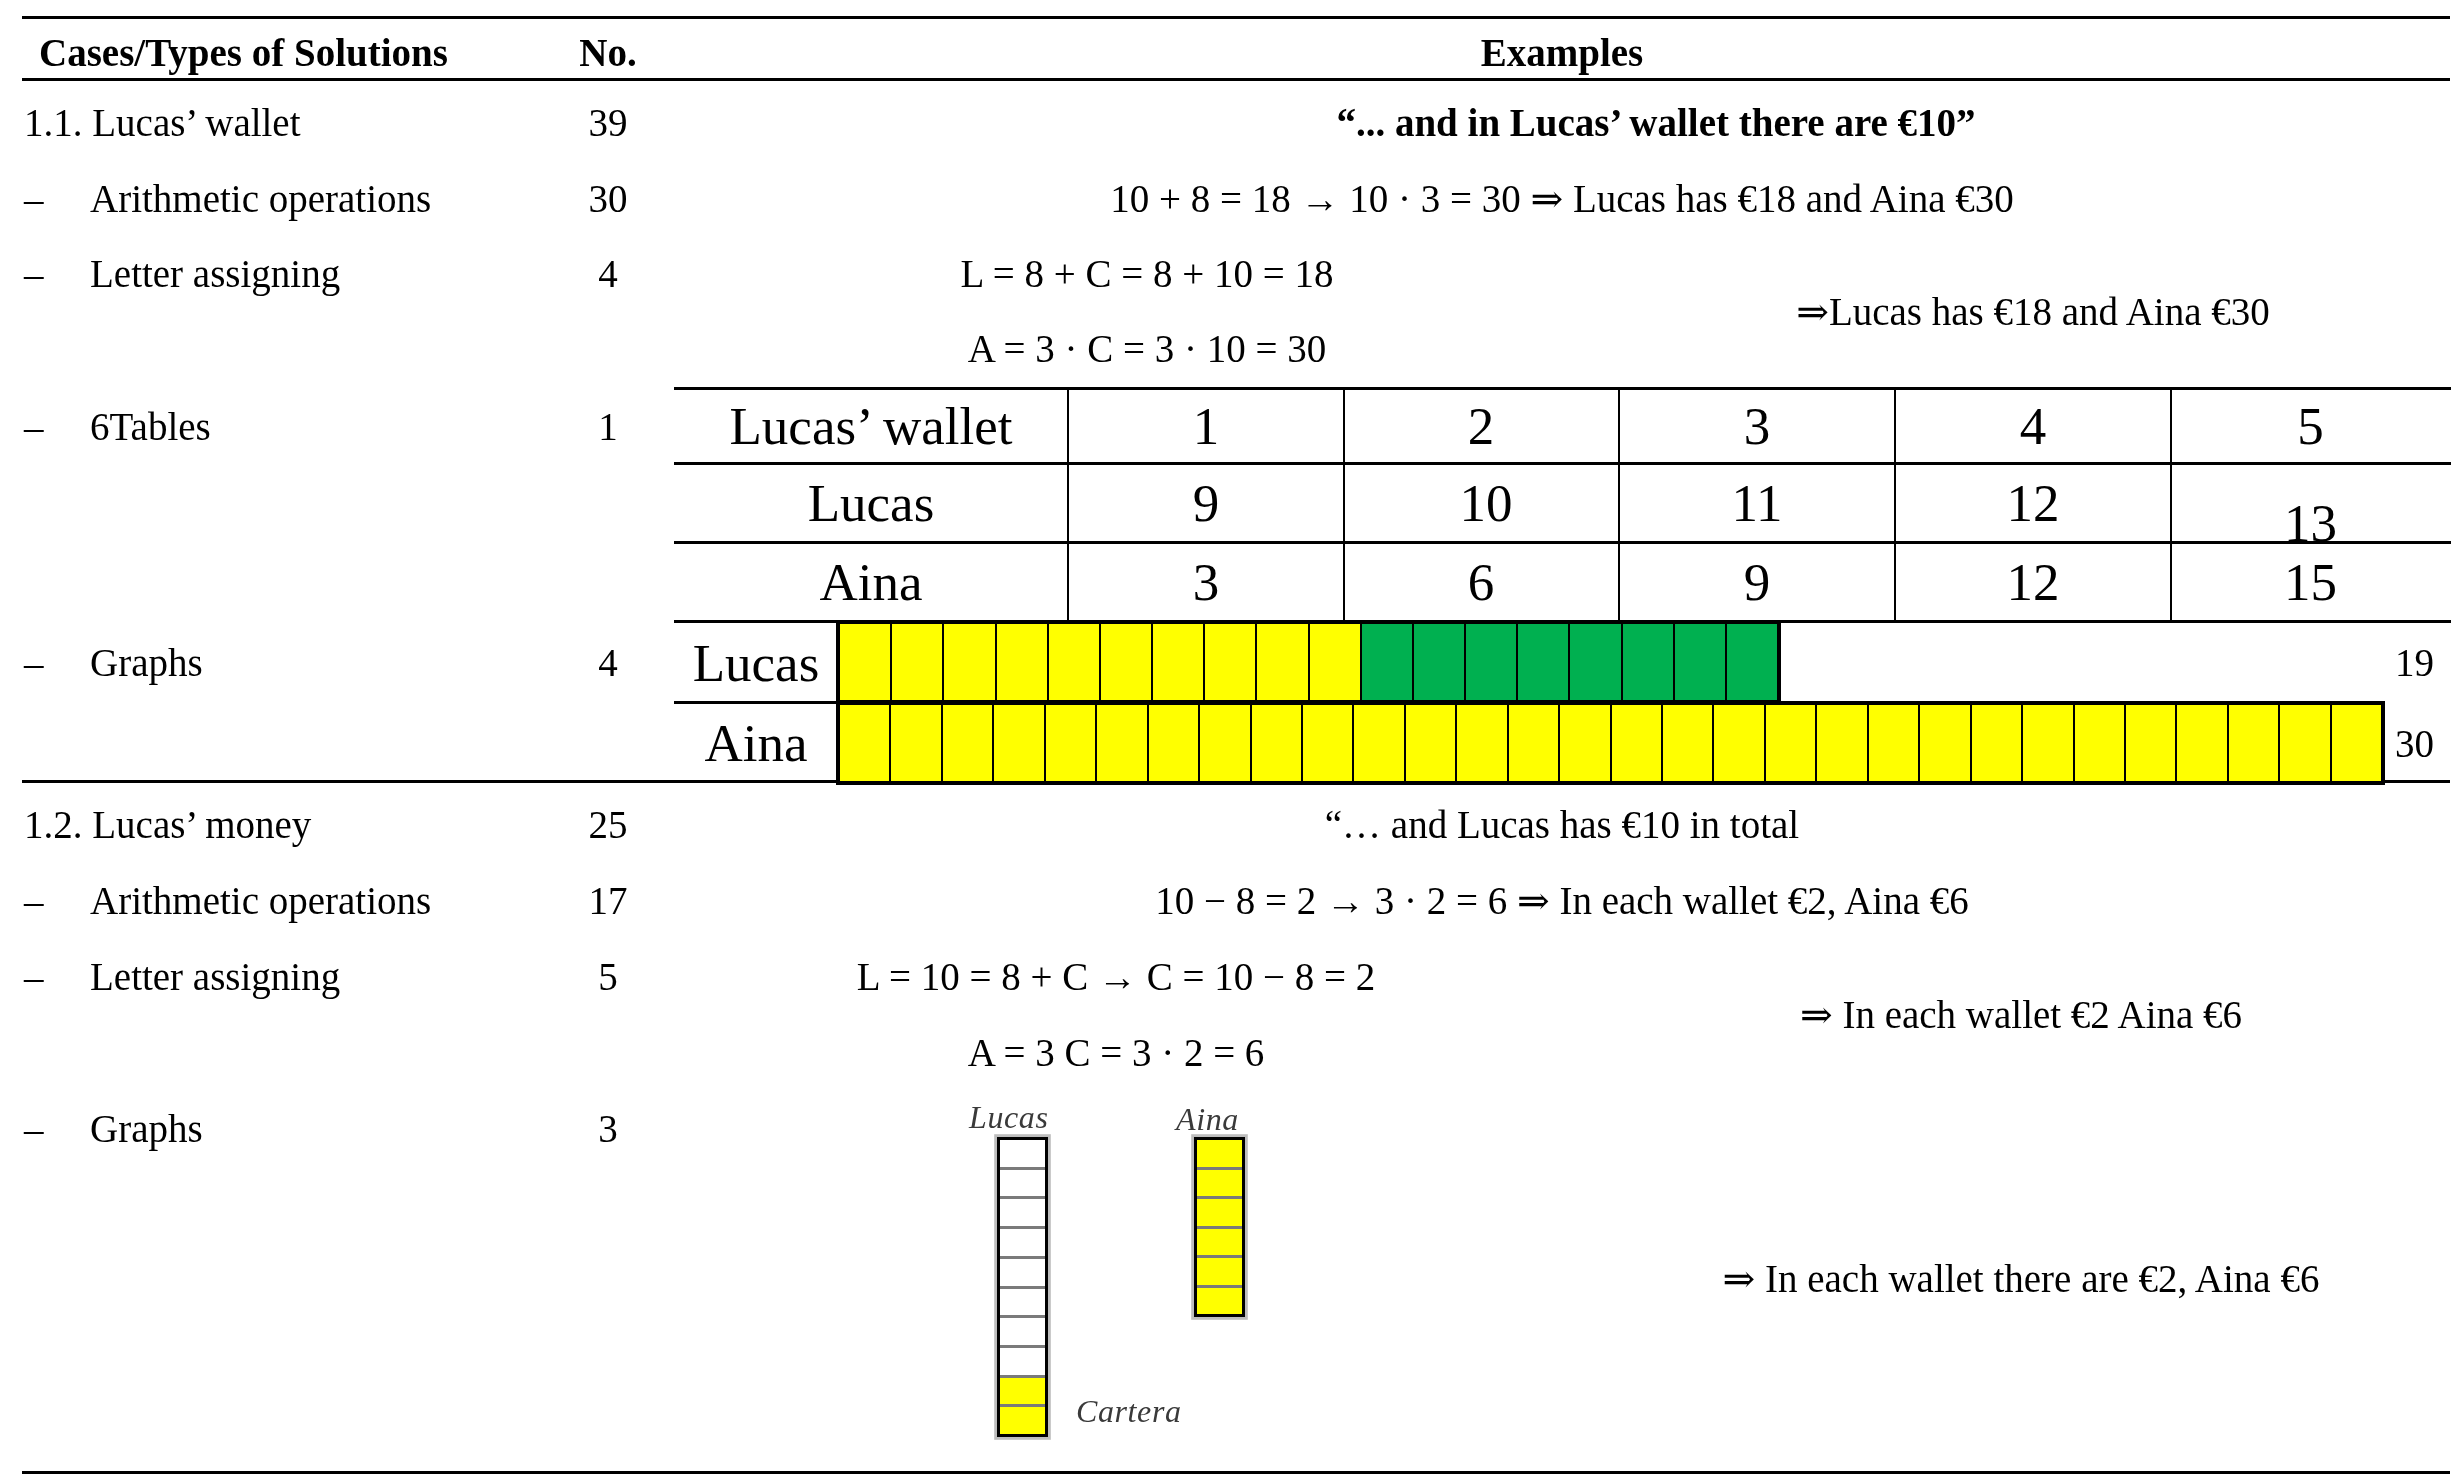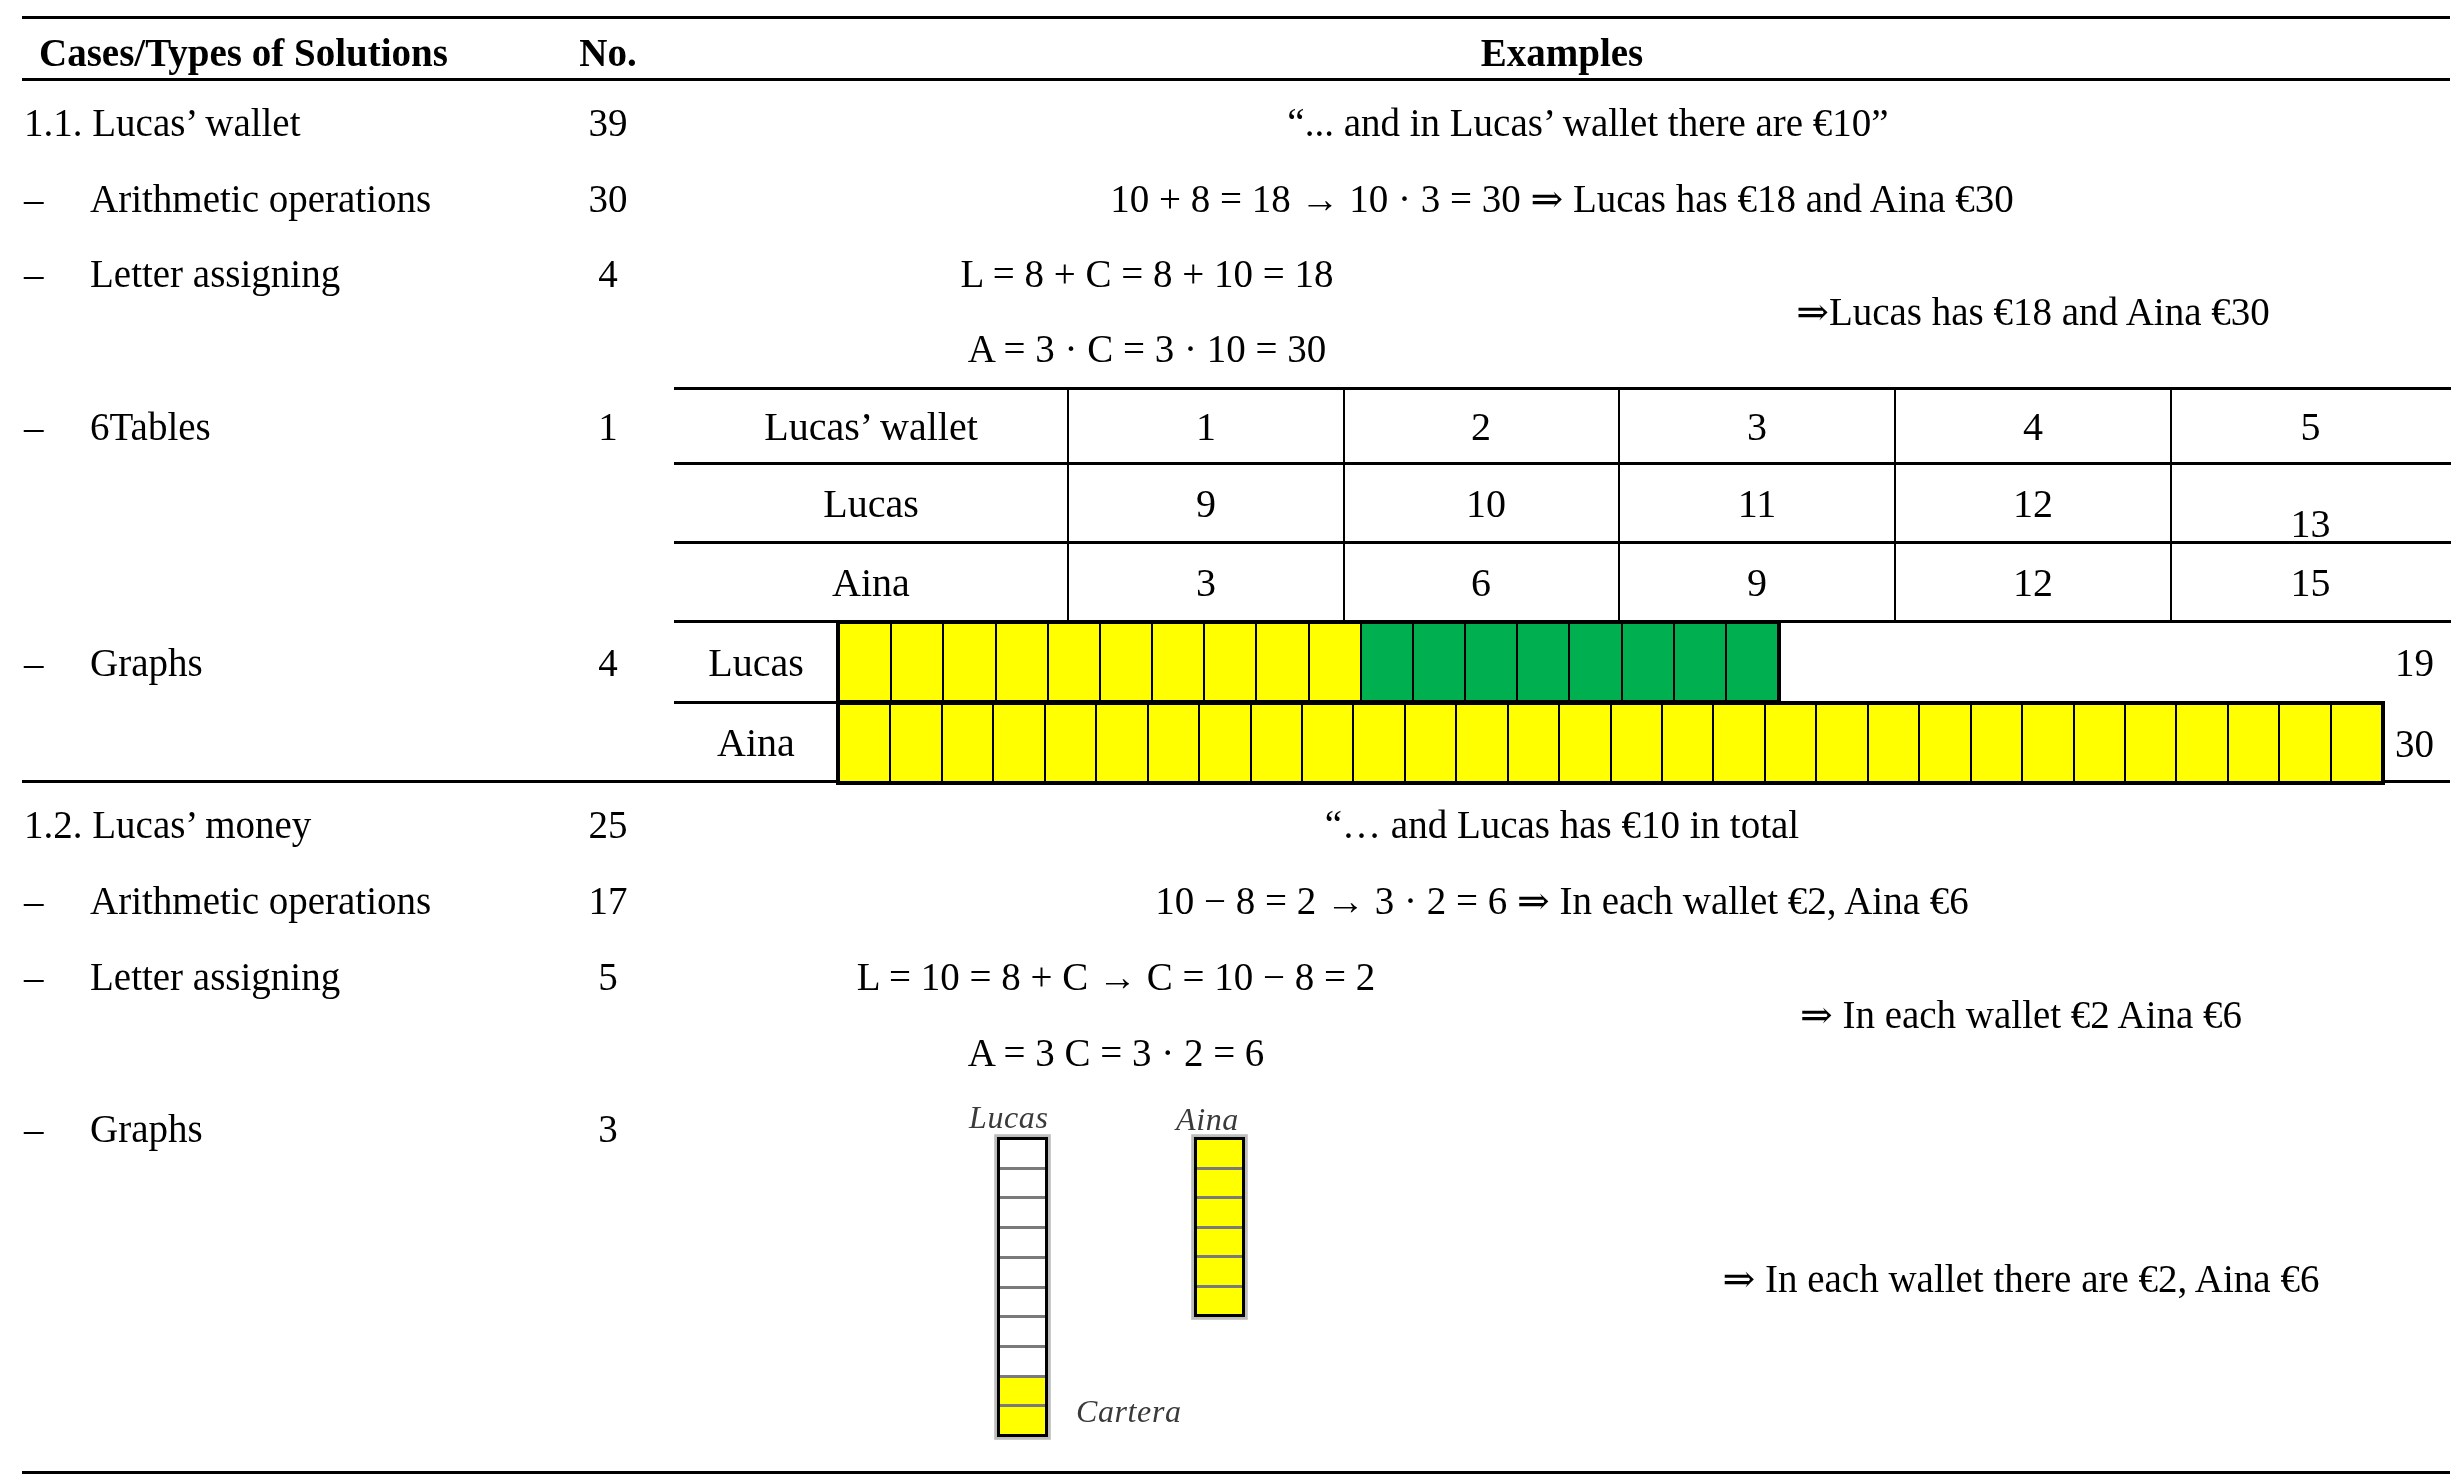--- a/index.html
+++ b/index.html
@@ -3,21 +3,21 @@
 <meta charset="utf-8">
 <style>
   html, body { margin:0; padding:0; background:#ffffff; }
   body { width:2462px; height:1481px; position:relative; overflow:hidden;
          font-family:"Liberation Serif", "DejaVu Serif", serif; color:#000; }
   .rule { position:absolute; background:#000; }
   .t { position:absolute; font-size:39px; line-height:1; white-space:nowrap; }
   .hdr { font-weight:bold;font-family:Liberation Serif, serif; }
   .ctr { transform:translateX(-50%); text-align:center; }
   .cell { position:absolute; display:flex; align-items:center; justify-content:center;
-          font-size:40px; white-space:nowrap; }
+          font-size:53px; white-space:nowrap; }
   .bar { position:absolute; display:flex; border:4.4px solid #000; box-sizing:border-box; }
   .seg { height:100%; box-sizing:border-box; border-right:2.2px solid #000; }
   .seg:last-child { border-right:none; }
   .vcol { position:absolute; display:flex; flex-direction:column; box-sizing:border-box;
           border:3.9px solid #000; box-shadow:0 0 0 2.8px #bdbdbd; }
   .vseg { flex:1; box-sizing:border-box; border-bottom:3.3px solid #7a7a7a; }
   .vseg:last-child { border-bottom:none; }
   .ital { font-style:italic; font-size:32px; color:#3a3a3a; letter-spacing:0.6px; }
 </style>
 </head>
@@ -28,21 +28,21 @@
 <div class="rule" style="left:22px;top:780px;width:2428px;height:2.8px;"></div>
 <div class="rule" style="left:22px;top:1471px;width:2428px;height:3.3px;"></div>
 
 <div class="t hdr" style="left:39px;top:33px;">Cases/Types of Solutions</div>
 <div class="t hdr ctr" style="left:608px;top:33px;">No.</div>
 <div class="t hdr ctr" style="left:1562px;top:33px;">Examples</div>
 
 <div>
   <div class="t" style="left:24px;top:103px;">1.1. Lucas’ wallet</div>
   <div class="t ctr" style="left:608px;top:103px;">39</div>
-  <div class="t ctr" style="left:1588px;top:103px;">“... and in Lucas’ wallet there are €10”</div>
+  <div class="t ctr" style="left:1656px;top:103px;font-weight:bold;">“... and in Lucas’ wallet there are €10”</div>
 
   <div class="t" style="left:24px;top:179px;">–</div>
   <div class="t" style="left:90px;top:179px;">Arithmetic operations</div>
   <div class="t ctr" style="left:608px;top:179px;">30</div>
   <div class="t ctr" style="left:1562px;top:179px;">10 + 8 = 18 → 10 · 3 = 30 ⇒ Lucas has €18 and Aina €30</div>
 
   <div class="t" style="left:24px;top:254px;">–</div>
   <div class="t" style="left:90px;top:254px;">Letter assigning</div>
   <div class="t ctr" style="left:608px;top:254px;">4</div>
   <div class="t ctr" style="left:1147px;top:254px;">L = 8 + C = 8 + 10 = 18</div>

